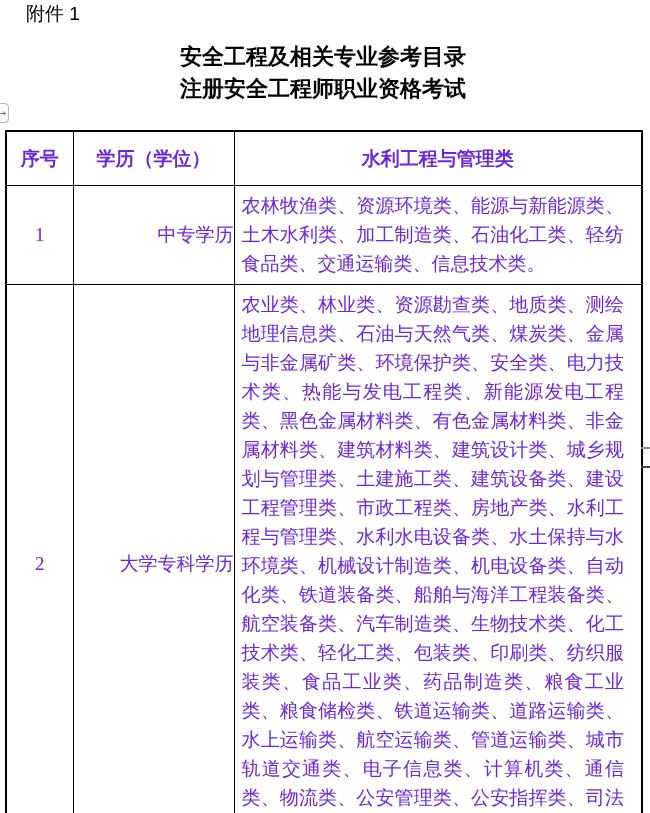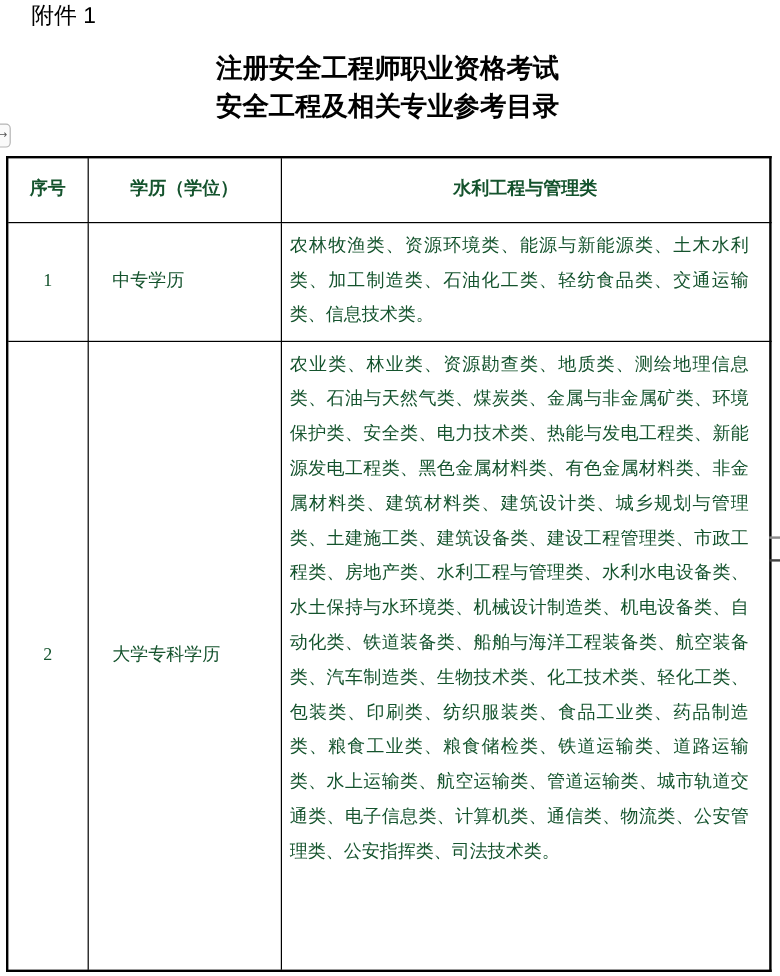--- a/index.html
+++ b/index.html
@@ -56,45 +56,45 @@
     left: 5px;
     top: 130px;
     width: 636px;
     height: 678px;
     border-collapse: collapse;
     table-layout: fixed;
     border: 2px solid #000;
   }
   table.catalog td, table.catalog th {
     border: 1.5px solid #000;
-    font-size: 15px;
+    font-size: 19px;
     line-height: 29px;
-    color: #14532d;
+    color: #6d28d9;
     overflow: hidden;
   }
   col.c-no { width: 67px; }
   col.c-edu { width: 161px; }
   col.c-majors { width: 408px; }
   tr.header-row { height: 54px; }
   tr.row-1 { height: 99px; }
   tr.row-2 { height: 525px; }
   th.hcell {
     font-weight: bold;
     font-size: 20px;
     text-align: center;
     vertical-align: middle;
   }
   td.no-cell {
     text-align: center;
     vertical-align: middle;
   }
   td.edu-cell {
-    text-align: left;
+    text-align: right;
     vertical-align: middle;
-    padding-left: 20px;
+    padding-left: 7px;
   }
   td.majors-cell {
     vertical-align: top;
     padding: 5px 17px 2px 7px;
     margin-left: 36px;
   }
   .majors-text {
     text-align: justify;
     text-justify: inter-ideograph;
   }
@@ -108,22 +108,22 @@
   .edge-mark.m2 { top: 466px; background: #444444; }
 </style>
 </head>
 <body>
 
 <div class="doc">
 
   <div class="attachment-label">附件 1</div>
 
   <div class="title-block">
+    <div>安全工程及相关专业参考目录</div>
     <div>注册安全工程师职业资格考试</div>
-    <div>安全工程及相关专业参考目录</div>
   </div>
 
   <div class="side-button">
     <span>→</span>
   </div>
 
   <table class="catalog">
     <colgroup>
       <col class="c-no">
       <col class="c-edu">

